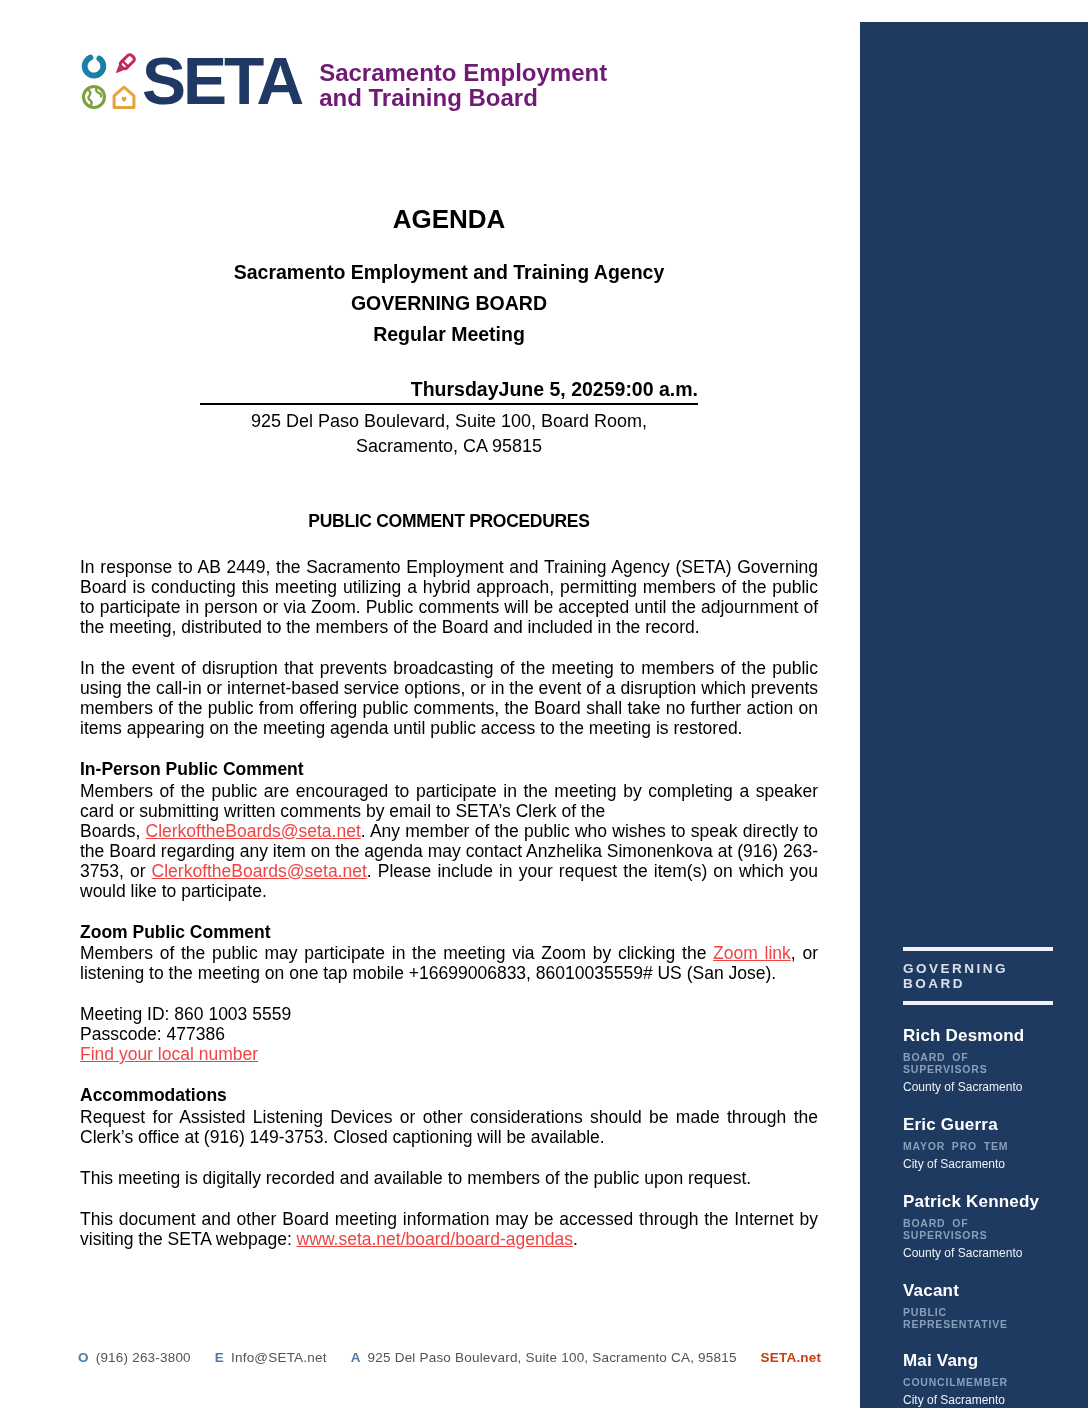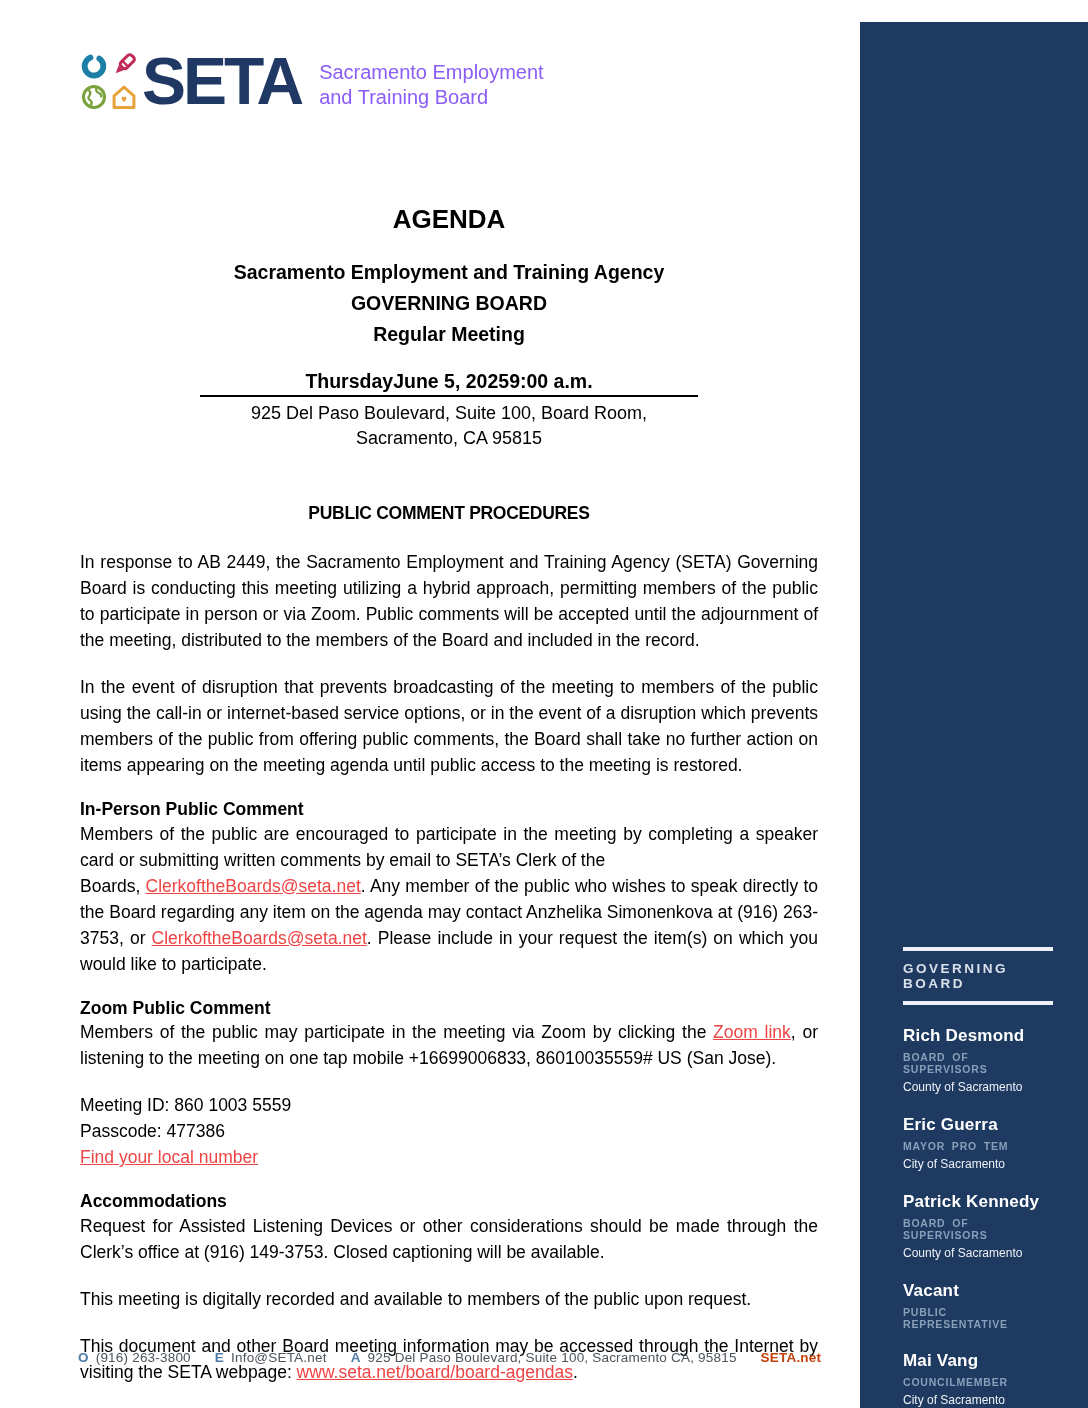--- a/index.html
+++ b/index.html
@@ -31,65 +31,65 @@
   .logo-icons svg { display:block; }
   .logo-word {
     font-size:66px;
     font-weight:700;
     letter-spacing:-3px;
     color:#1f3864;
     line-height:60px;
     margin-right:18px;
   }
   .logo-tagline {
-    font-size:20px;
-    font-weight:normal;
-    color:#8b5cf6;
+    font-size:24px;
+    font-weight:bold;
+    color:#701a75;
     line-height:25px;
     padding-top:8px;
   }
 
   
   .h-agenda {
     margin-top:92px;
     text-align:center;
     font-size:26px;
     font-weight:bold;
     letter-spacing:0px;
   }
   .h-org   { margin-top:26px; text-align:center; font-size:19.5px; font-weight:bold; }
   .h-board { margin-top:8px;  text-align:center; font-size:19.5px; font-weight:bold; }
   .h-meet  { margin-top:8px;  text-align:center; font-size:19.5px; font-weight:bold; }
 
   .datetime {
-    margin:24px auto 0 auto;
+    margin:32px auto 0 auto;
     width:498px;
     display:flex;
-    justify-content:center;
+    justify-content:flex-end;
     font-size:19.5px;
     font-weight:bold;
     border-bottom:2.5px solid #000;
     padding-bottom:2px;
   }
   .addr { text-align:center; font-size:18px; line-height:25px; }
   .addr-first { margin-top:4px; }
 
   .h-procedures {
     margin-top:52px;
     text-align:center;
     font-size:17.5px;
     font-weight:bold;
     letter-spacing:-0.3px;
   }
 
   
   .body-text {
     margin-top:21px;
     font-size:17.5px;
-    line-height:26px;
+    line-height:20px;
     text-align:justify;
   }
   .first-para { margin-top:25px; }
   .no-gap { margin-top:0; }
   .sub-head {
     margin-top:21px;
     font-size:17.5px;
     font-weight:bold;
     line-height:21.5px;
   }

